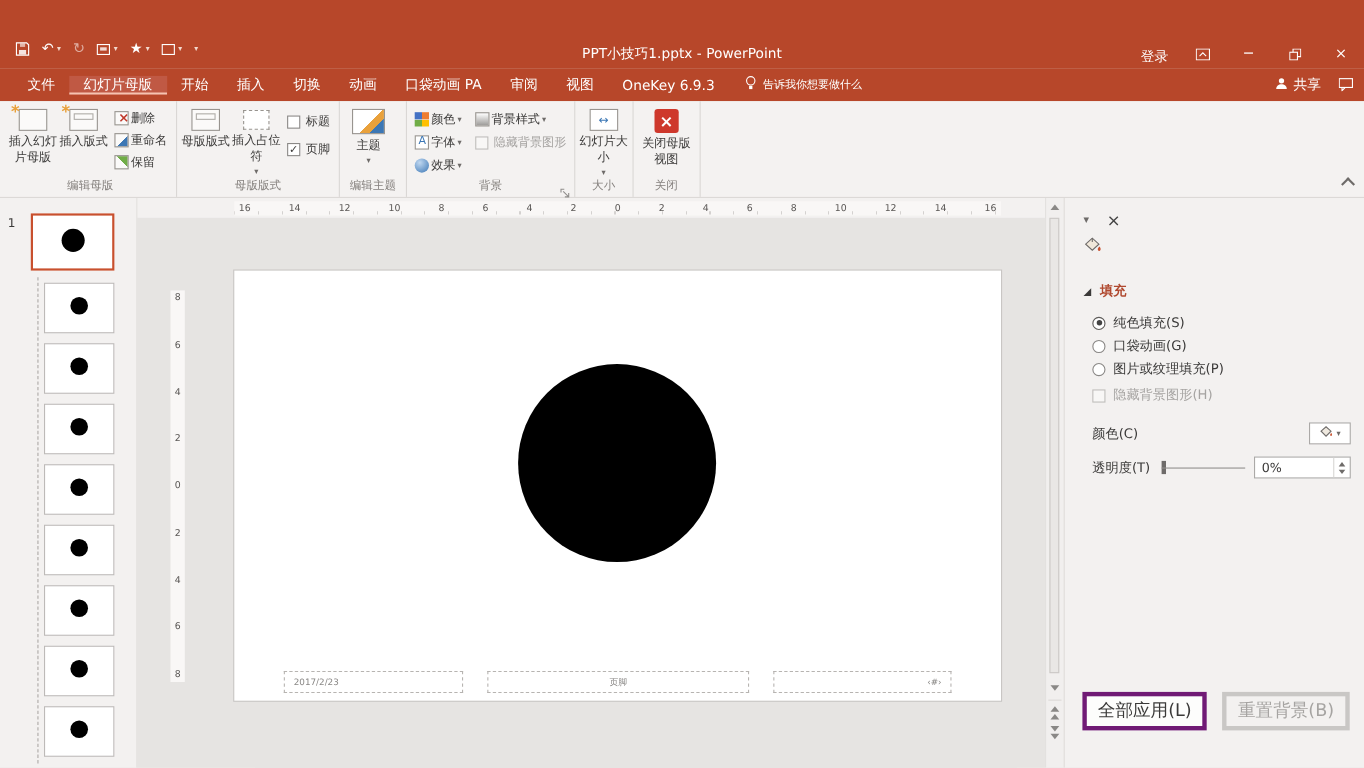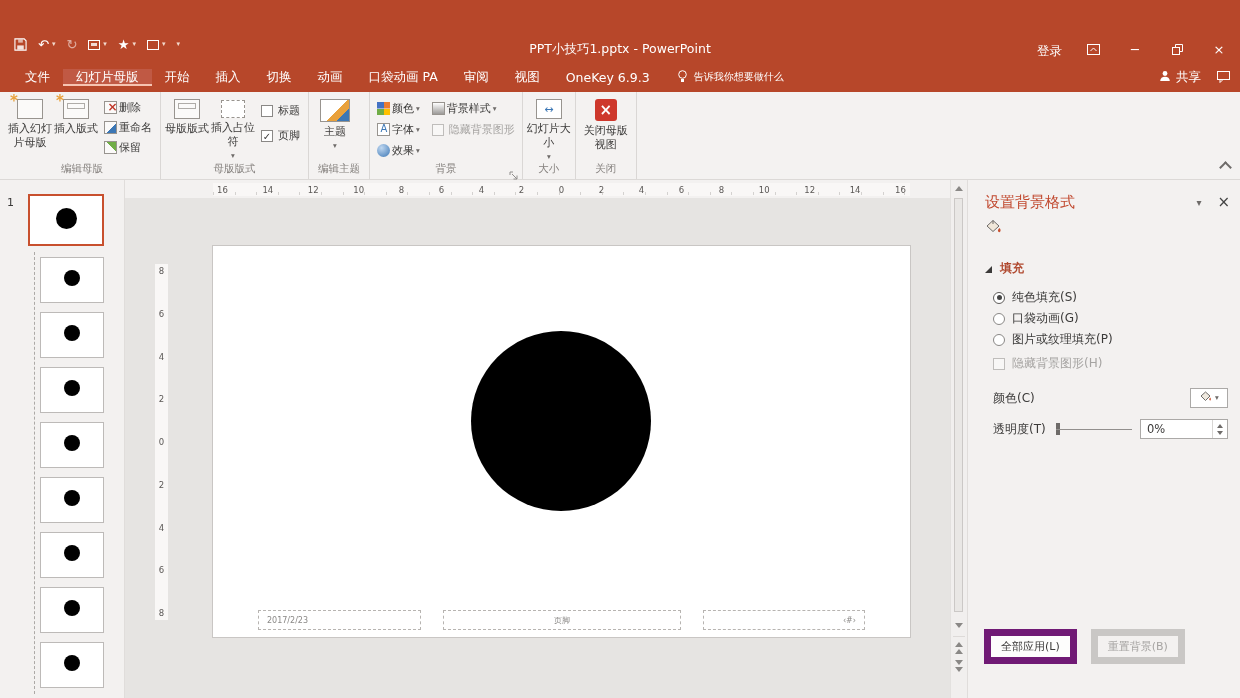--- a/index.html
+++ b/index.html
@@ -146,21 +146,21 @@
   .slider{flex:1;margin:0 8px 0 10px;position:relative;height:14px;}
   .track{position:absolute;left:0;right:0;top:6.5px;height:1px;background:#928F8D;}
   .handle{position:absolute;left:0;top:1px;width:4px;height:12px;background:#6E6B69;}
   .spin{width:88px;height:20px;background:#fff;border:1px solid #ABA9A7;box-sizing:border-box;display:flex;align-items:center;flex:none;}
   .spin-val{flex:1;padding-left:6px;font-size:11.5px;}
   .spin-arrows{width:14px;height:100%;border-left:1px solid #D8D6D4;display:flex;flex-direction:column;
       align-items:center;justify-content:center;gap:3px;}
   .su{width:0;height:0;border-left:3.5px solid transparent;border-right:3.5px solid transparent;border-bottom:4px solid #6E6B69;}
   .sd{width:0;height:0;border-left:3.5px solid transparent;border-right:3.5px solid transparent;border-top:4px solid #6E6B69;}
   .pane-foot{position:absolute;left:16px;bottom:34px;display:flex;gap:14px;}
-  .pbtn{font-size:11px;padding:3px 10px;background:#FDFDFC;border:7px solid #701a75;color:#3B3A39;font-family:inherit;}
+  .pbtn{font-size:16px;padding:3px 10px;background:#FDFDFC;border:4px solid #701a75;color:#3B3A39;font-family:inherit;}
   .pbtn.disabled{color:#A6A4A2;border-color:#C9C7C5;background:#F3F1F0;}
 </style>
 </head>
 <body>
 
 <div class="window">
 
   <div class="titlebar">
     <div class="qat">
       <span class="qat-btn">
@@ -480,21 +480,20 @@
       <span class="sb sb-next">
         <span class="sb-dbl">
             <i class="tri-down"></i>
             <i class="tri-down"></i>
           </span>
       </span>
     </div>
 
     <div class="pane">
       <div class="pane-head">
-        <span class="pane-title">设置背景格式</span>
         <span class="pane-opt">▾</span>
         <span class="pane-close">×</span>
       </div>
       <div class="pane-bucket">
         <svg width="20" height="16" viewBox="0 0 20 16">
           <path d="M3 7 L9 1.5 L15 7 L9 12.5 Z" fill="#F1E8DA" stroke="#6E6B69"></path>
           <path d="M9 1.5 L9 5" stroke="#6E6B69"></path>
           <path d="M15.5 9 q2 2.2 0.4 4 q-1.8 0.6 -2 -1.6 q0.4 -1.5 1.6 -2.4" fill="#C8502E" stroke="none"></path>
         </svg>
       </div>

